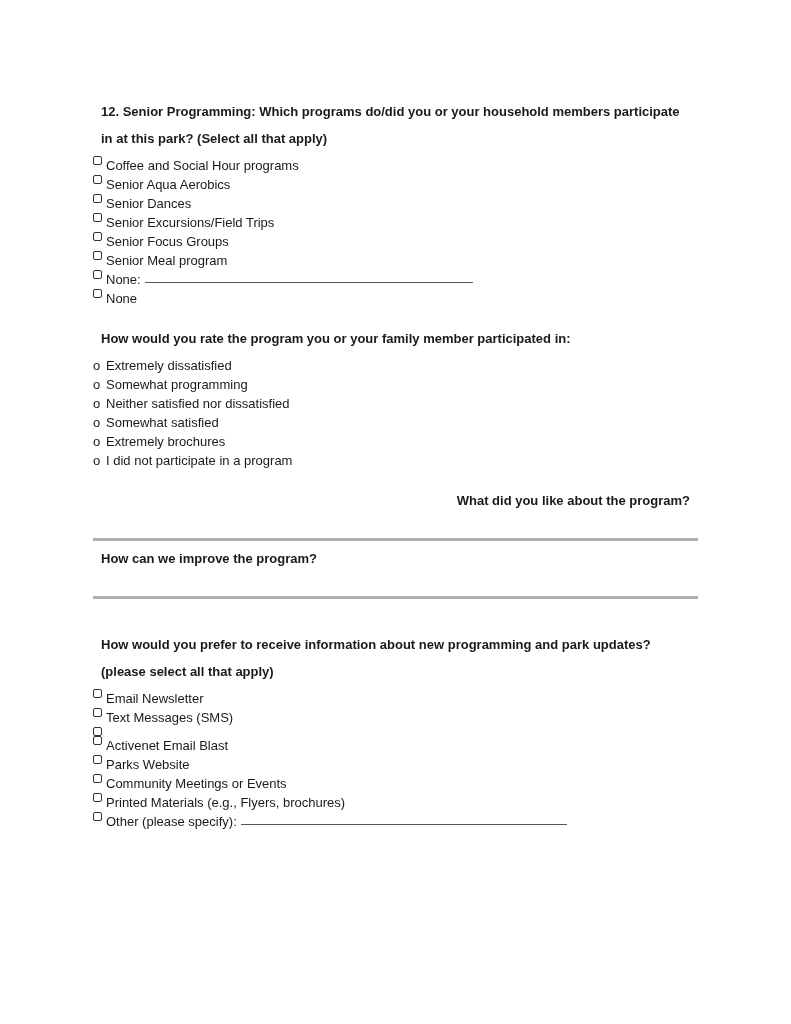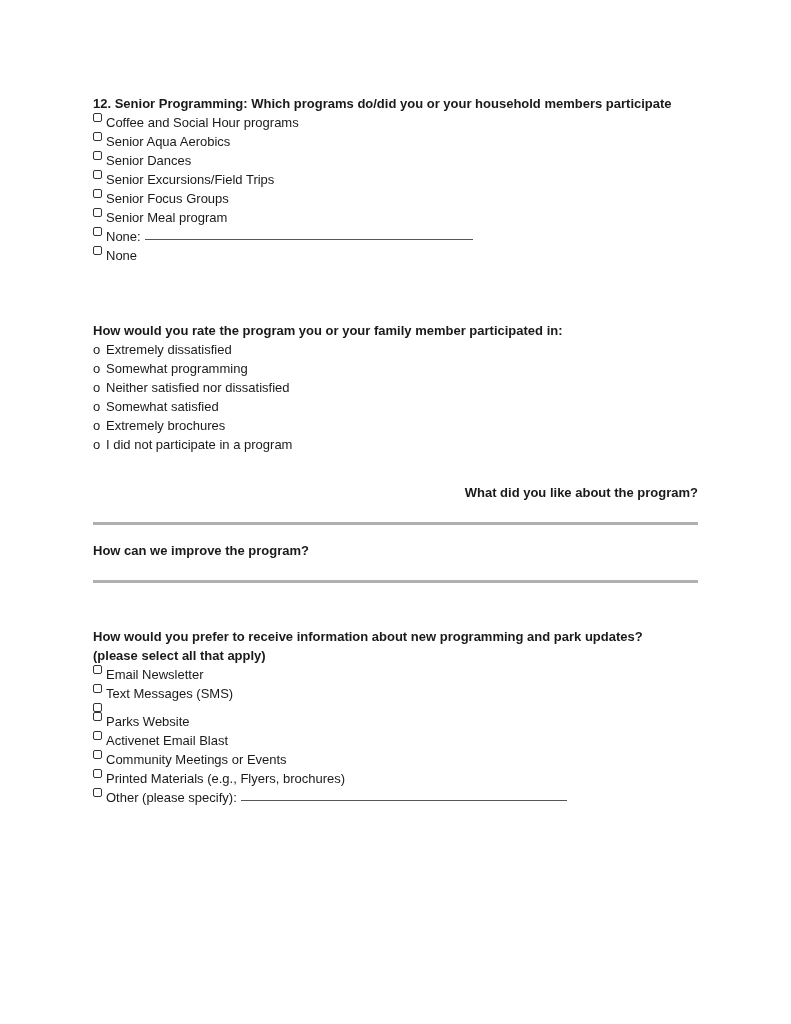--- a/index.html
+++ b/index.html
@@ -1,37 +1,38 @@
 <!DOCTYPE html>
 <html><head>
 <meta charset="utf-8">
 <style>
   html, body { margin: 0; padding: 0; background: #ffffff; }
   body { width: 791px; height: 1024px; position: relative; overflow: hidden;
          font-family: "Liberation Sans", sans-serif; color: #1a1a1a; }
   .page { position: absolute; left: 93px; top: 94px; width: 610px; }
-  .q-title { font-weight: bold; font-size: 13px; line-height: 19px; margin: 0; }
+  .q-title { font-weight: bold; font-size: 13px; line-height: 19px; margin: 8px; }
   .opt { font-size: 13px; line-height: 19px; display: flex; white-space: nowrap; }
   .cb { display: inline-block; width: 9px; height: 9px; border: 1px solid #333; border-radius: 2px; margin-right: 4px; box-sizing: border-box; }
   .radio { display: inline-block; width: 10px; margin-right: 3px; font-size: 13px; }
   .blank { display: inline-block; border-bottom: 1px solid #555; height: 12px; margin-left: 4px; }
   .answer-line { height: 0; border-top: 3px solid #b0b0b0; width: 605px; }
   .sec1 { position: absolute; top: 0; }
   .sec2 { position: absolute; top: 227px; }
   .sec3 { position: absolute; top: 389px; text-align: right; }
   .sec4 { position: absolute; top: 447px; }
   .sec5 { position: absolute; top: 533px; }
 </style>
 </head>
 <body>
 
 <div class="page">
 
   <div class="sec1">
     <p class="q-title">12. Senior Programming: Which programs do/did you or your household members participate</p>
+    <p class="q-title">in at this park? (Select all that apply)</p>
     <div class="opt">
         <span class="cb"></span>
         <span>Coffee and Social Hour programs</span>
       </div>
     <div class="opt">
         <span class="cb"></span>
         <span>Senior Aqua Aerobics</span>
       </div>
     <div class="opt">
         <span class="cb"></span>
@@ -109,25 +110,25 @@
       </div>
     <div class="opt">
         <span class="cb"></span>
         <span>Text Messages (SMS)</span>
       </div>
     <div class="opt">
         <span class="cb"></span>
       </div>
     <div class="opt">
         <span class="cb"></span>
-        <span>Parks Website</span>
+        <span>Activenet Email Blast</span>
       </div>
     <div class="opt">
         <span class="cb"></span>
-        <span>Activenet Email Blast</span>
+        <span>Parks Website</span>
       </div>
     <div class="opt">
         <span class="cb"></span>
         <span>Community Meetings or Events</span>
       </div>
     <div class="opt">
         <span class="cb"></span>
         <span>Printed Materials (e.g., Flyers, brochures)</span>
       </div>
     <div class="opt">

